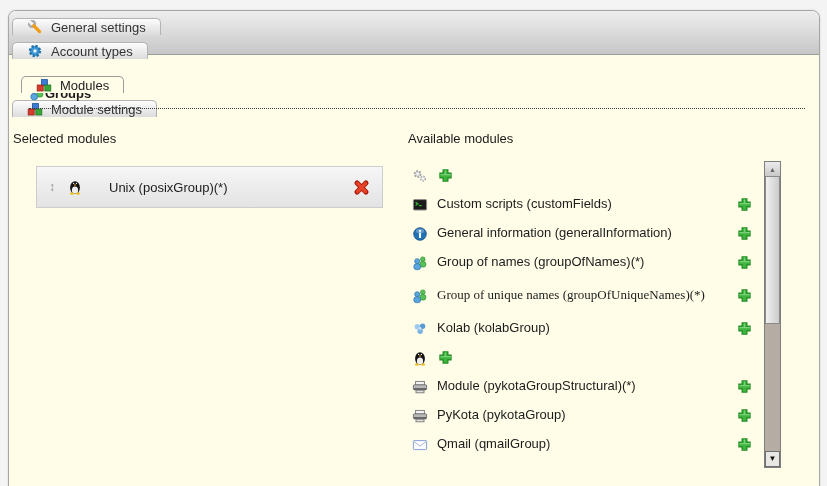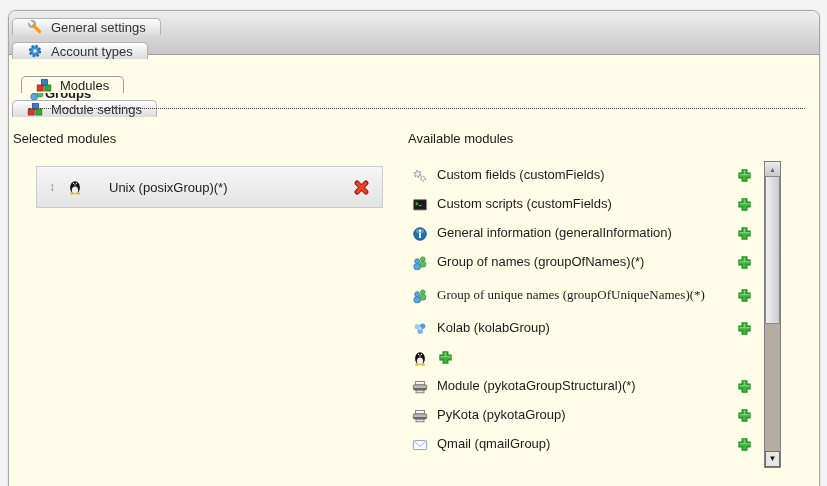--- a/index.html
+++ b/index.html
@@ -226,21 +226,20 @@
           </svg>
       </button>
     </div>
   </div>
 
   <div class="available-list">
     <div class="avail-row">
       <svg class="icon16">
           <use href="#sym-gearsgray"></use>
         </svg>
-      <span class="row-label">Custom fields (customFields)</span>
       <button class="plus-btn">
           <svg class="icon17">
             <use href="#sym-plus"></use>
           </svg>
         </button>
     </div>
     <div class="avail-row">
       <svg class="icon16">
           <use href="#sym-terminal"></use>
         </svg>

